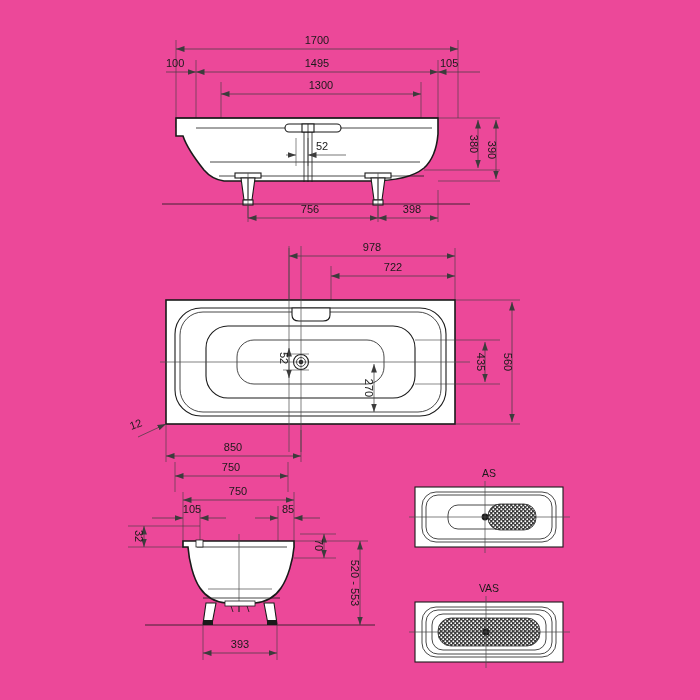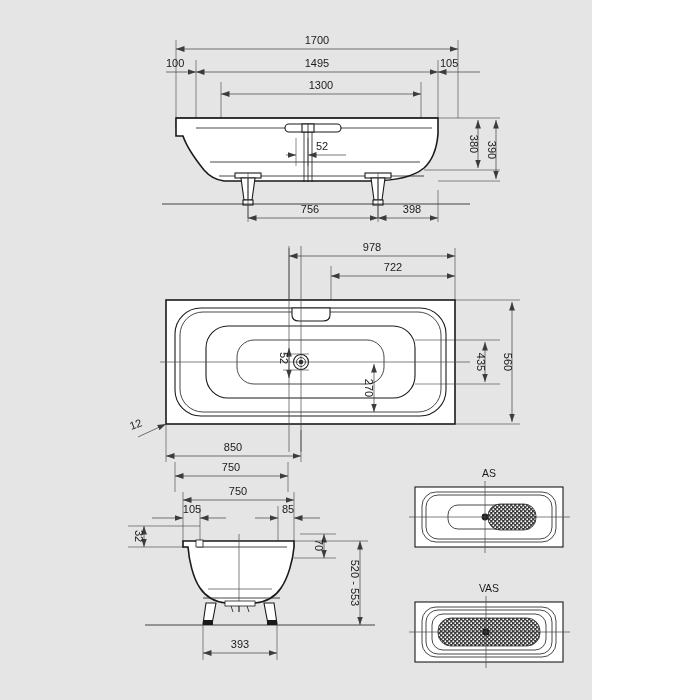--- a/index.html
+++ b/index.html
@@ -1,18 +1,18 @@
 <!DOCTYPE html>
 <html><head>
 <meta charset="utf-8">
 <style>
   html,body{margin:0;padding:0;background:#ffffff;}
   body{width:700px;height:700px;overflow:hidden;
        font-family:"Liberation Sans","DejaVu Sans",sans-serif;}
-  #sheet{position:relative;width:592px;height:700px;background:#e5e5e5;}
+  #sheet{position:relative;width:700px;height:700px;background:#ec4899;}
   svg{display:block;}
   .ln{stroke:#1a1a1a;fill:none;}
   .thk{stroke-width:1.6;}
   .med{stroke-width:1.1;}
   .thn{stroke-width:0.8;}
   .dim{stroke:#3c3c3c;stroke-width:0.7;fill:none;}
   .ext{stroke:#3c3c3c;stroke-width:0.6;fill:none;}
   .ctr{stroke:#4a4a4a;stroke-width:0.7;fill:none;}
   .fillw{fill:#ffffff;}
   .dimtxt{font-family:"Liberation Sans","DejaVu Sans",sans-serif;

